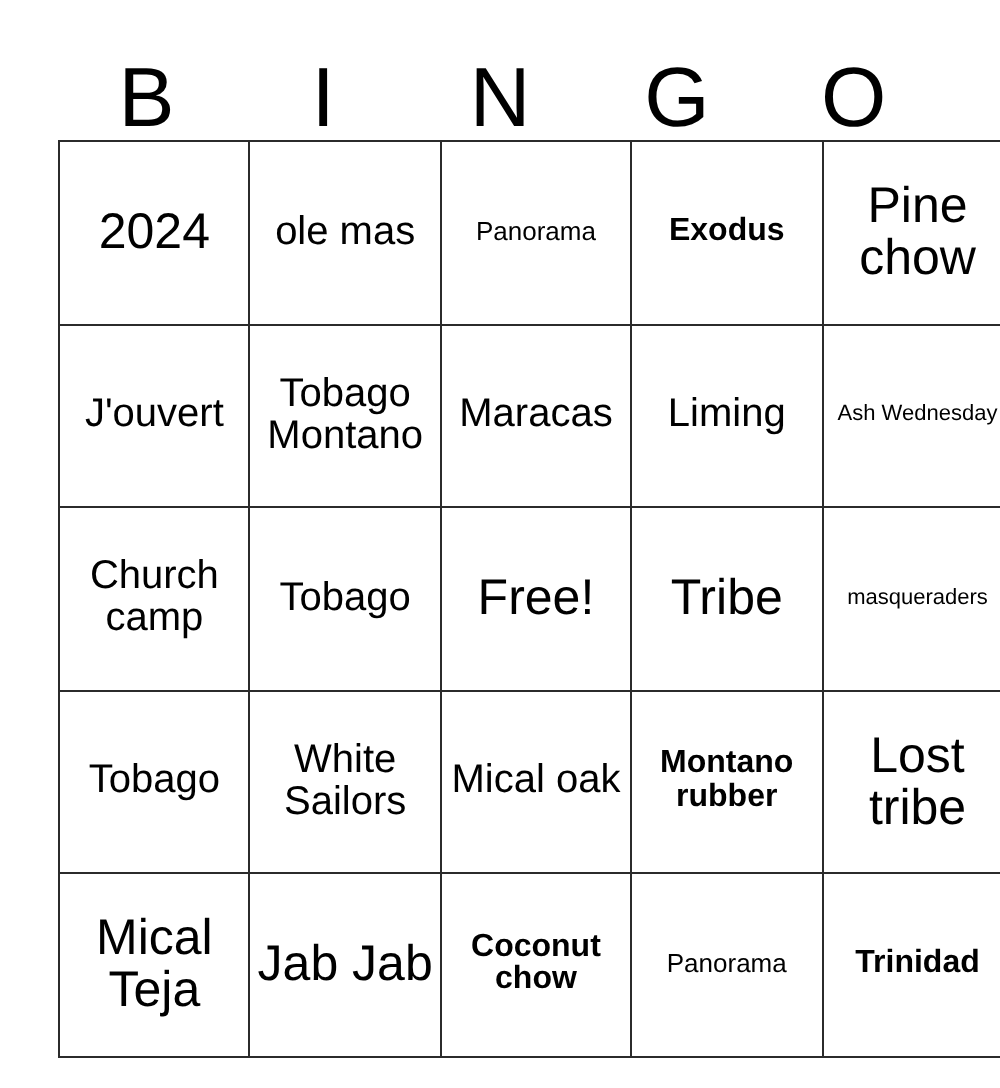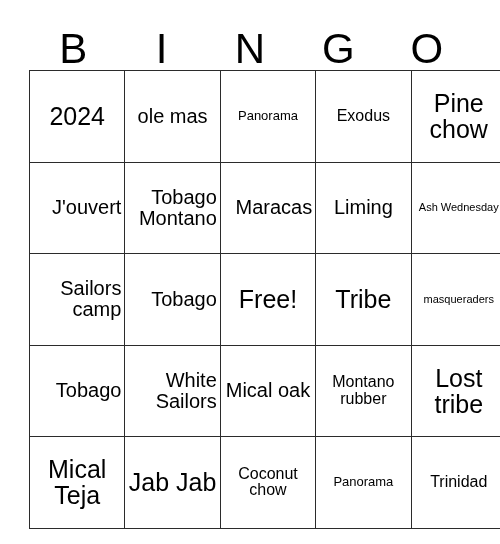--- a/index.html
+++ b/index.html
@@ -57,22 +57,22 @@
     overflow: hidden;
     word-wrap: break-word;
   }
   .cell-text {
     display: block;
     line-height: 1.04;
   }
   
   .sz-xl  { font-size: 25px; }
   .sz-lg  { font-size: 20px; }
-  .sz-md  { font-size: 20px; text-align: right; }
-  .sz-sm  { font-size: 16px; }
+  .sz-md  { font-size: 20px; }
+  .sz-sm  { font-size: 16px; font-weight: bold; }
   .sz-xs  { font-size: 13px; }
   .sz-xxs { font-size: 11px; }
 </style>
 </head>
 <body>
 
 <div id="card">
 
   <div id="header-row">
     <div class="header-letter">B</div>
@@ -113,21 +113,21 @@
           </td>
         <td>
             <span class="cell-text sz-lg">Liming</span>
           </td>
         <td>
             <span class="cell-text sz-xxs">Ash Wednesday</span>
           </td>
       </tr>
       <tr>
         <td>
-            <span class="cell-text sz-md">Sailors camp</span>
+            <span class="cell-text sz-md">Church camp</span>
           </td>
         <td>
             <span class="cell-text sz-md">Tobago</span>
           </td>
         <td>
             <span class="cell-text sz-xl">Free!</span>
           </td>
         <td>
             <span class="cell-text sz-xl">Tribe</span>
           </td>

